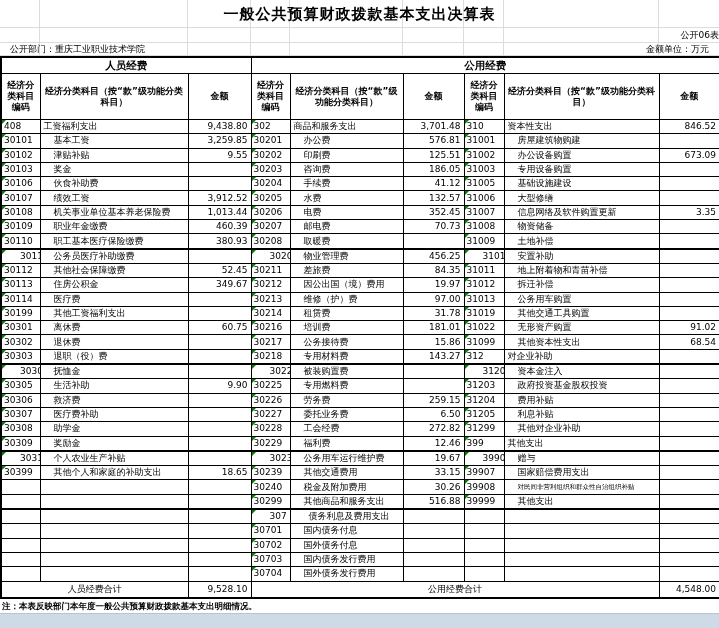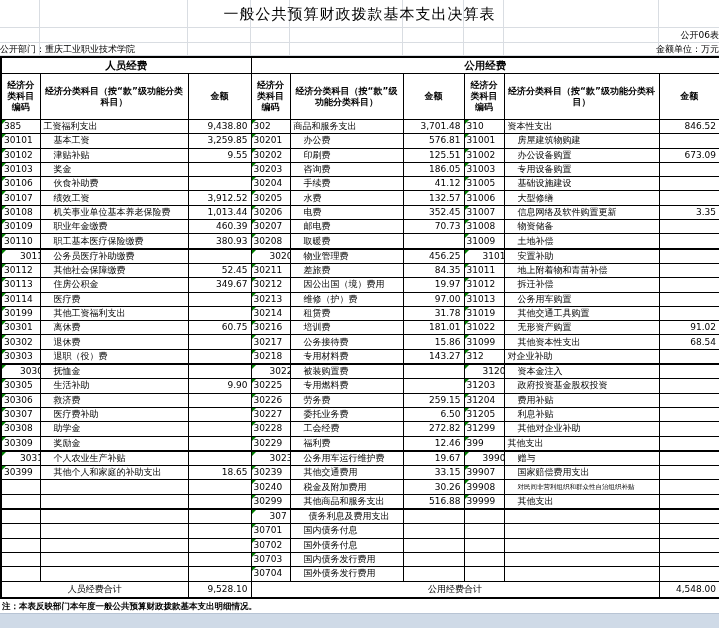--- a/index.html
+++ b/index.html
@@ -20,23 +20,23 @@
       linear-gradient(var(--grid),var(--grid)),linear-gradient(var(--grid),var(--grid)),
       linear-gradient(var(--grid),var(--grid)),linear-gradient(var(--grid),var(--grid)),
       linear-gradient(var(--grid),var(--grid)),linear-gradient(var(--grid),var(--grid)),
       linear-gradient(var(--grid),var(--grid)),linear-gradient(var(--grid),var(--grid)),
       linear-gradient(var(--grid),var(--grid)),linear-gradient(var(--grid),var(--grid)),
       linear-gradient(var(--grid),var(--grid));
     background-repeat:no-repeat;
     background-size:1px 56px,1px 56px,1px 56px,1px 56px,1px 56px,1px 56px,1px 56px,1px 56px,719px 1px,719px 1px,719px 1px;
     background-position:39px 0,187px 0,250px 0,289px 0,402px 0,463px 0,503px 0,658px 0,0 27px,0 42px,0 55px;
   }
-  .title{height:28px;line-height:28px;text-align:center;font-weight:normal;font-size:15px;letter-spacing:1px;}
+  .title{height:28px;line-height:28px;text-align:center;font-weight:bold;font-size:15px;letter-spacing:1px;}
   .sheet-row{height:14px;line-height:14px;text-align:right;padding-right:0;font-size:9px;box-sizing:border-box;}
-  .dept-row{height:14px;line-height:14px;display:flex;justify-content:space-between;padding:0 0;font-size:9px;box-sizing:border-box;}
+  .dept-row{height:14px;line-height:14px;display:flex;justify-content:space-between;padding:0 10px;font-size:9px;box-sizing:border-box;}
   
   table{border-collapse:collapse;table-layout:fixed;width:719px;flex:0 0 auto;background:#fff;
         border:2px solid #000;}
   th,td{border:1px solid #000;padding:0;overflow:hidden;white-space:nowrap;font-size:9px;}
   thead .section-row th{height:15px;font-size:10.5px;font-weight:bold;text-align:center;}
   thead .colhead-row th{
     height:45px;font-weight:bold;font-size:9px;line-height:11px;
     text-align:center;vertical-align:middle;white-space:normal;padding:0 2px;
   }
   tbody td{height:13.3px;line-height:13px;position:relative;}
@@ -96,21 +96,21 @@
         <th>经济分类科目编码</th>
         <th>经济分类科目（按“款”级功能分类科目）</th>
         <th>金额</th>
         <th>经济分类科目编码</th>
         <th>经济分类科目（按“款”级功能分类科目）</th>
         <th>金额</th>
       </tr>
     </thead>
     <tbody id="tbody">
         <tr>
-          <td class="code flag">385</td>
+          <td class="code flag">408</td>
           <td class="subj">工资福利支出</td>
           <td class="amt">9,438.80</td>
           <td class="code flag">302</td>
           <td class="subj">商品和服务支出</td>
           <td class="amt">3,701.48</td>
           <td class="code flag">310</td>
           <td class="subj">资本性支出</td>
           <td class="amt">846.52</td>
         </tr>
         <tr>

